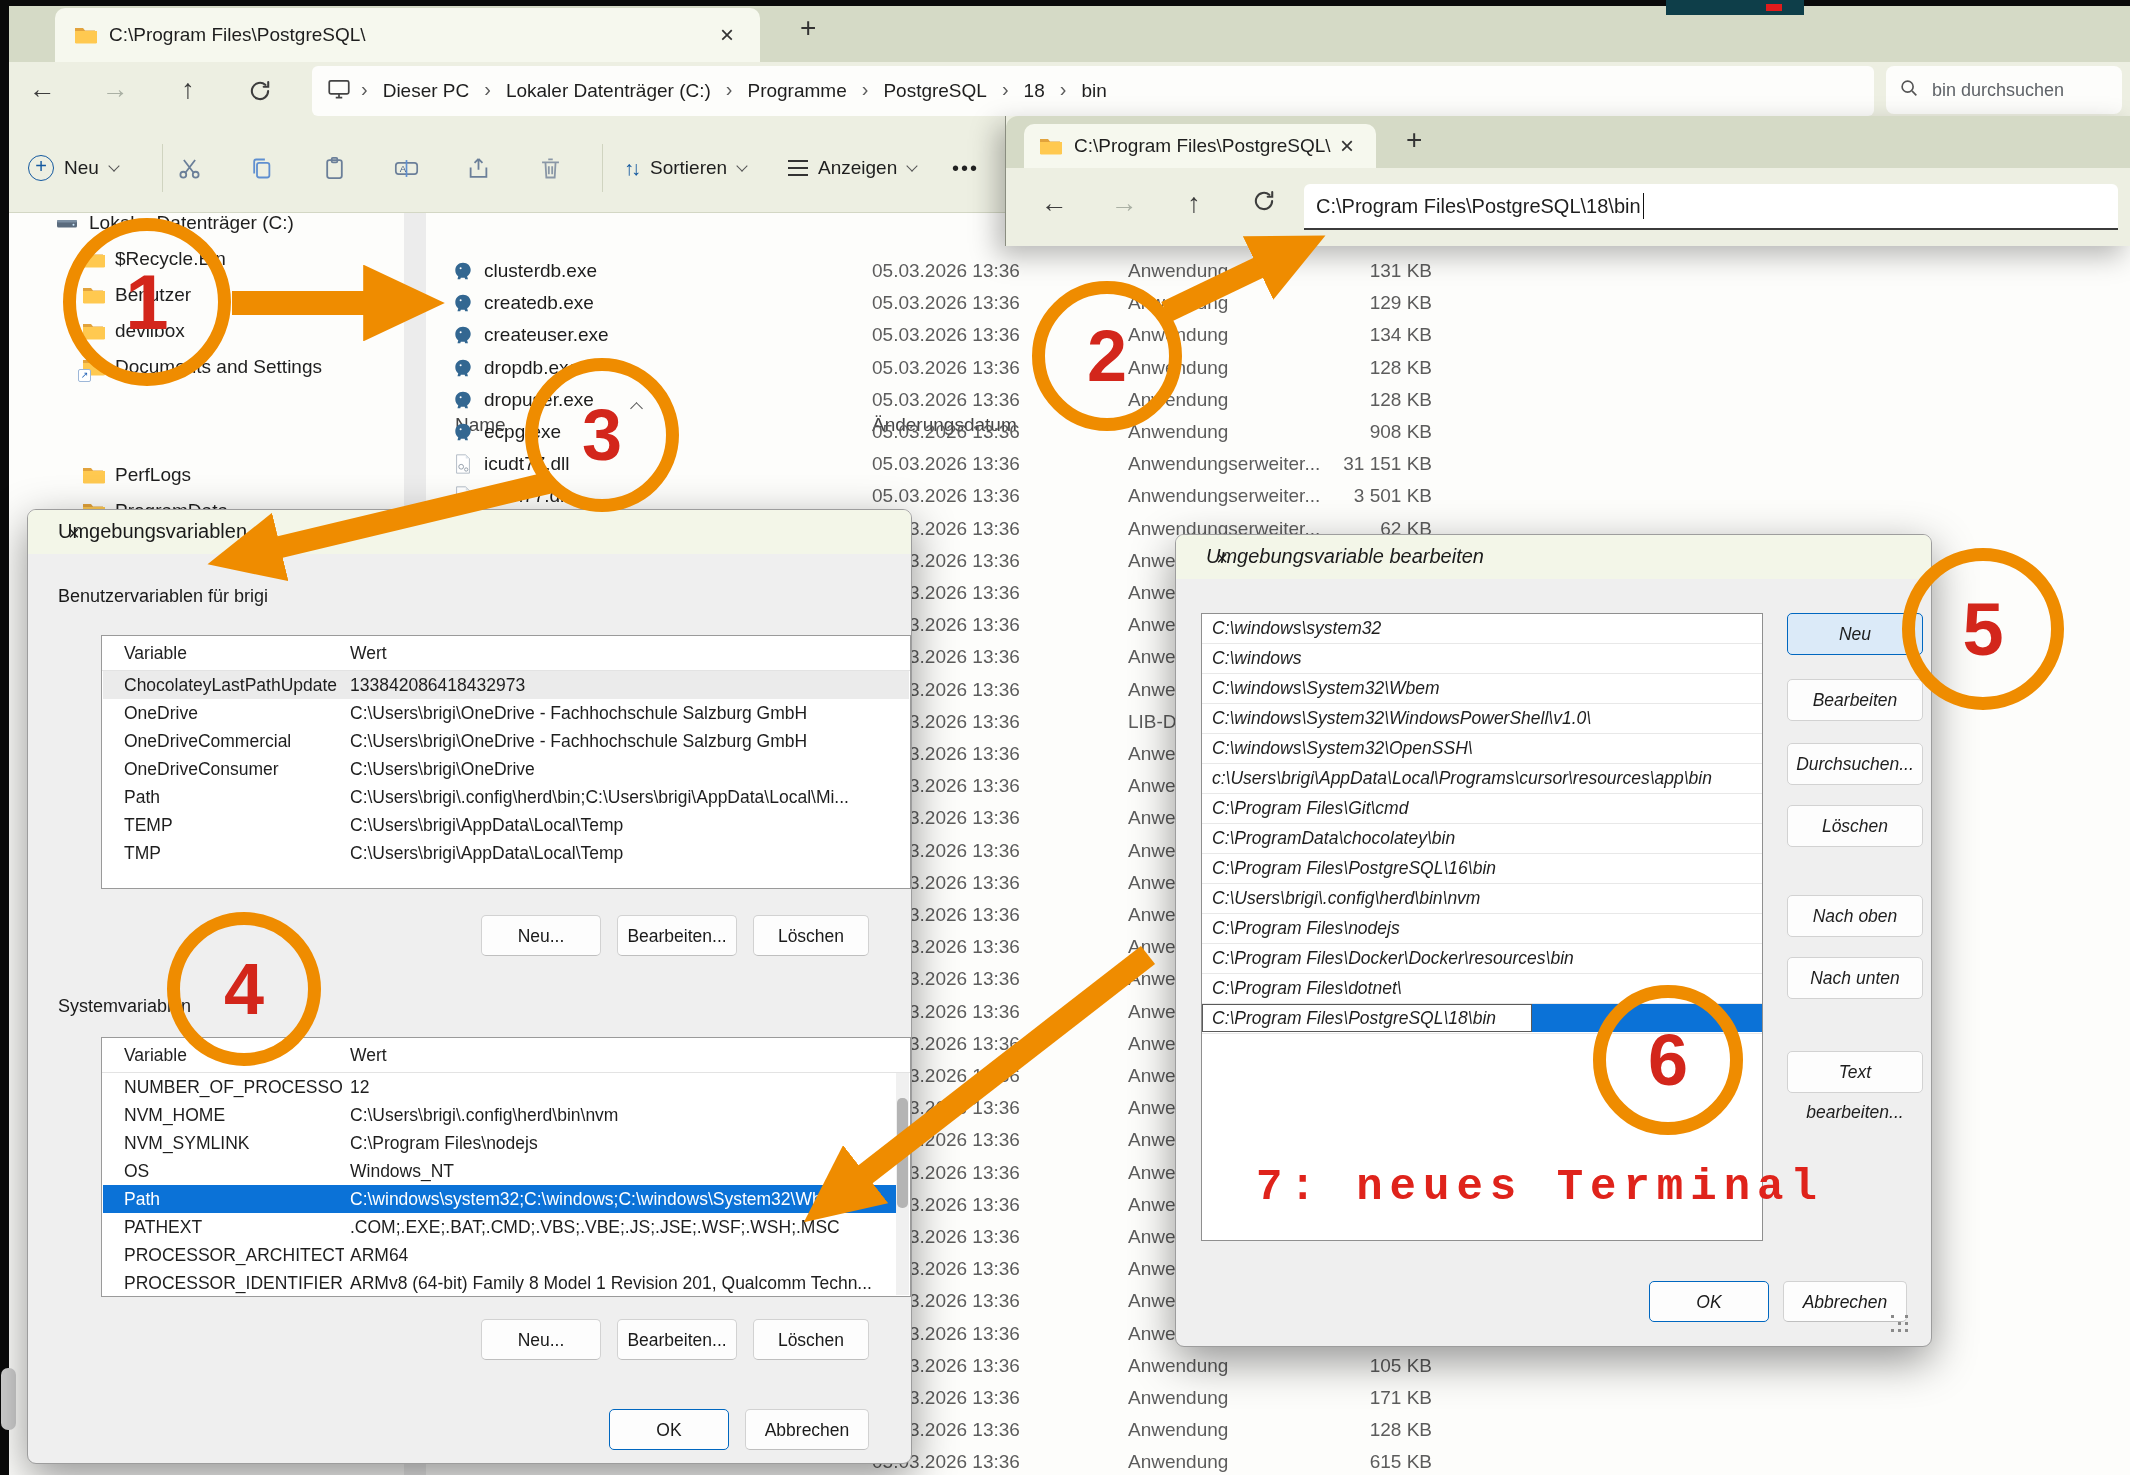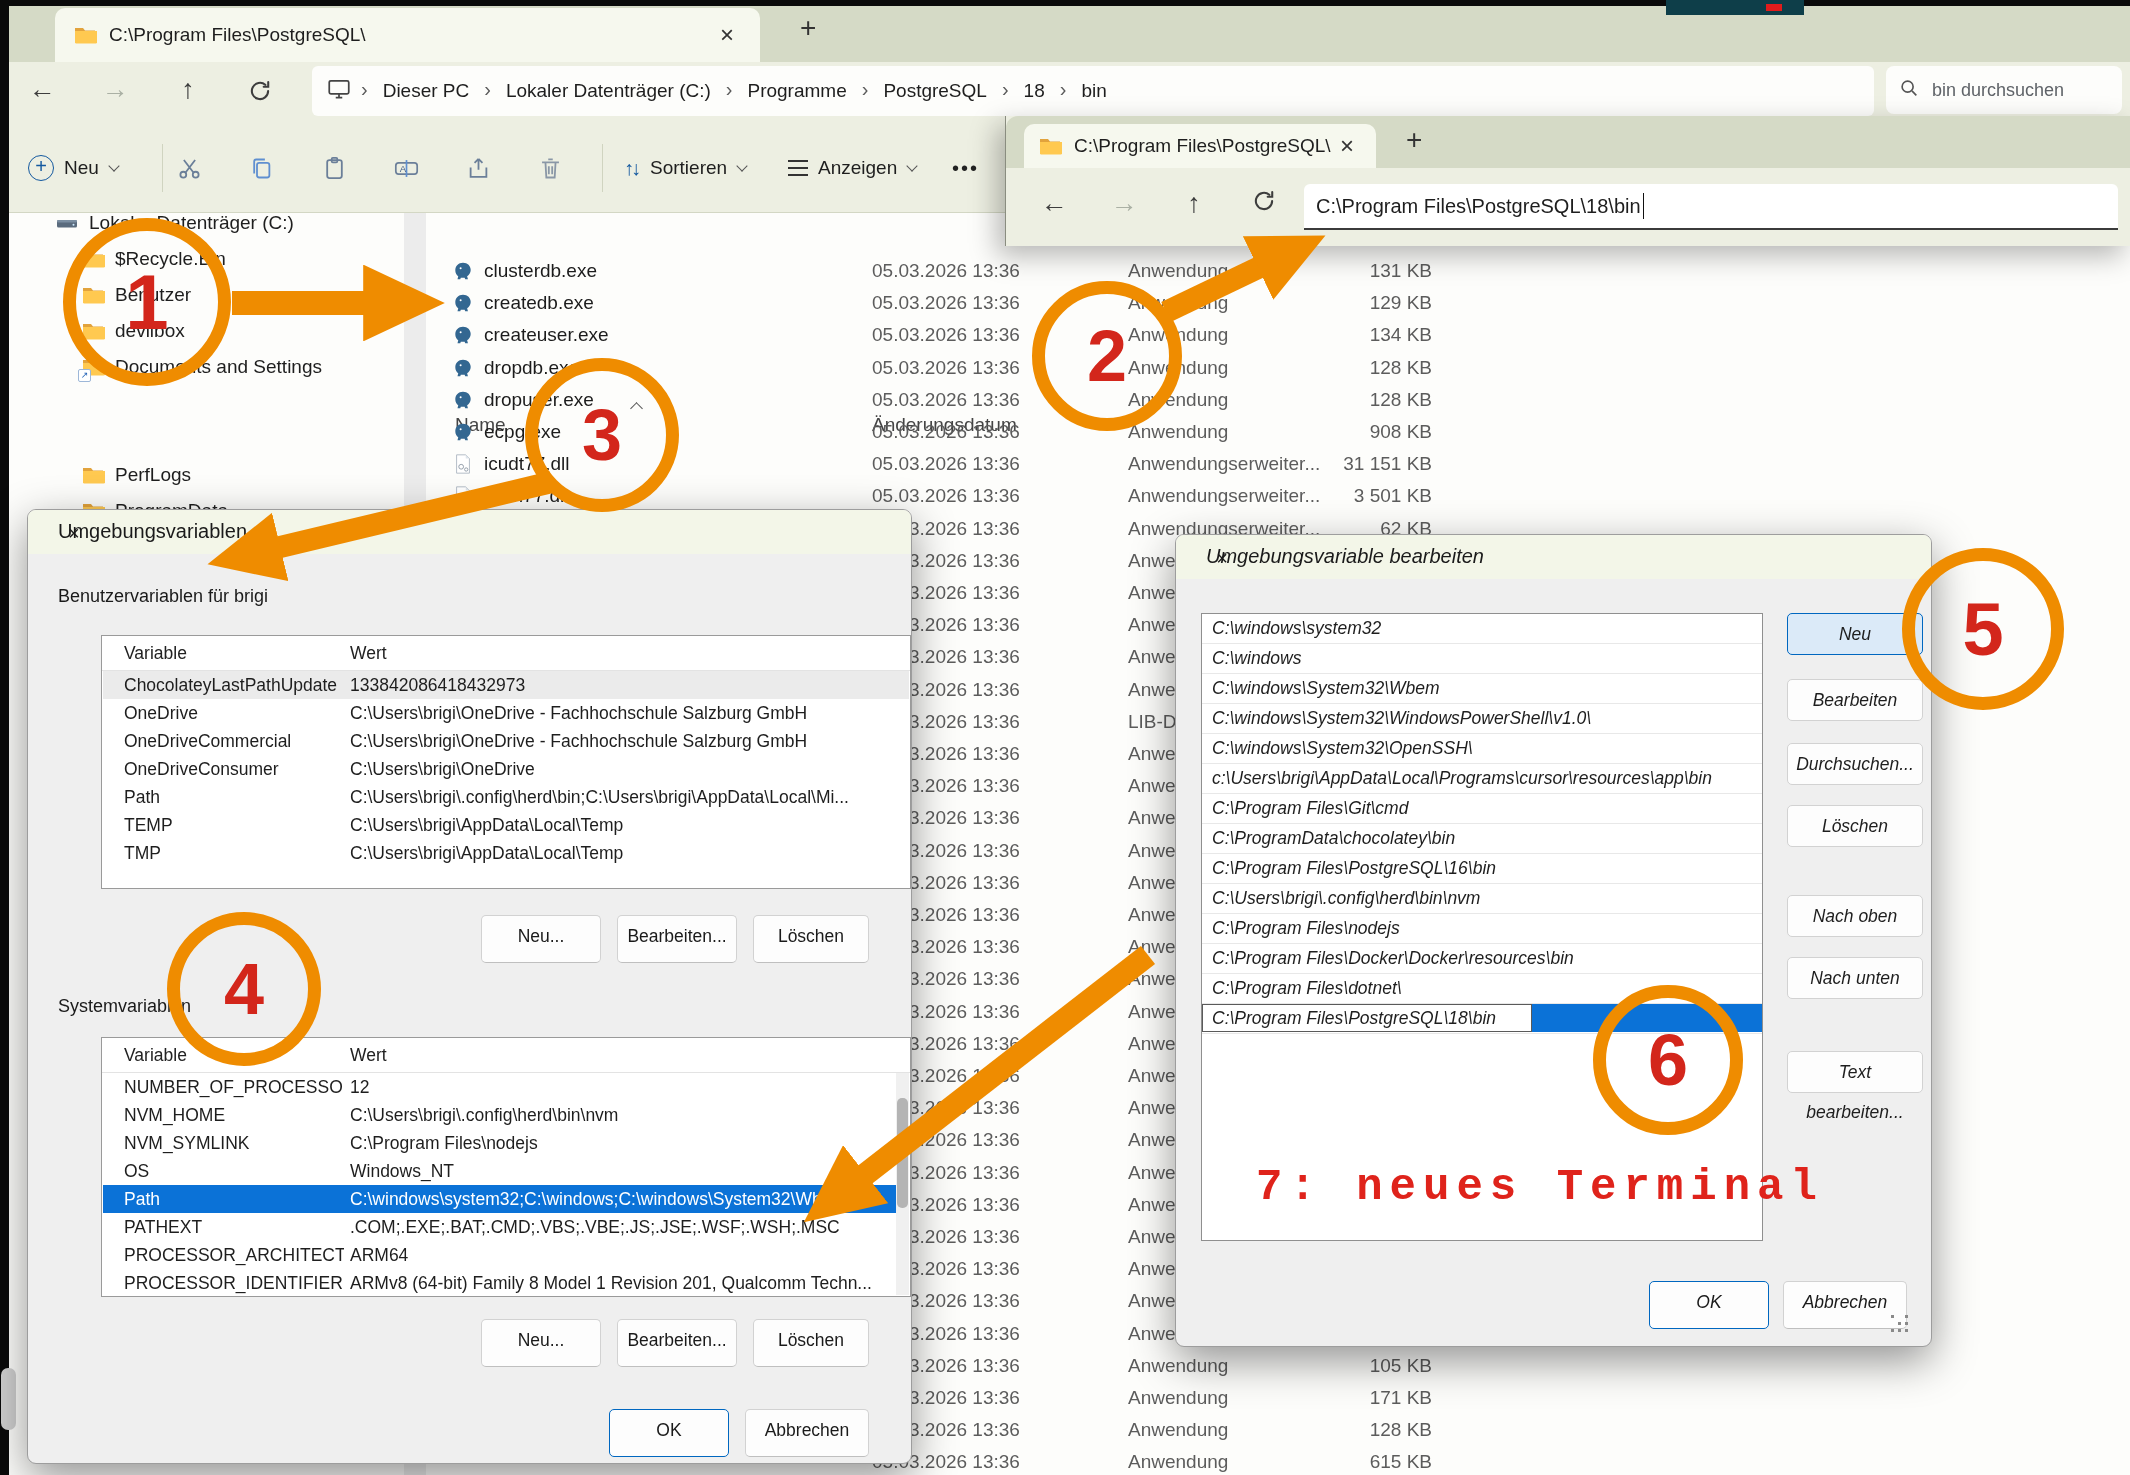--- a/index.html
+++ b/index.html
@@ -103,21 +103,21 @@
   .grplabel{position:absolute;font-size:18px;color:#1a1a1a;white-space:nowrap;}
   .vtable{position:absolute;background:#fff;border:1px solid #9a9a9a;margin-left:32px;}
   .vhead{position:absolute;left:0;top:0;width:100%;height:34px;line-height:34px;font-size:17.5px;color:#222;
        border-bottom:1px solid #e3e3e3;}
   .vhead .h1{position:absolute;left:22px;} .vhead .h2{position:absolute;left:248px;}
   .trow{position:absolute;left:1px;width:calc(100% - 2px);height:28px;line-height:28px;font-size:17.5px;white-space:nowrap;}
   .trow .c1{position:absolute;left:21px;width:220px;overflow:hidden;}
   .trow .c2{position:absolute;left:247px;right:4px;overflow:hidden;}
   .trow.alt{background:#ebebeb;}
   .trow.sel{background:#0b72d7;color:#fff;}
-  .btn{position:absolute;height:48px;background:#fdfdfd;border:1px solid #d2d2d2;border-bottom-color:#bfbfbf;
+  .btn{position:absolute;height:41px;background:#fdfdfd;border:1px solid #d2d2d2;border-bottom-color:#bfbfbf;
        border-radius:5px;font-size:17.5px;text-align:center;line-height:40px;box-sizing:border-box;color:#1a1a1a;}
   .btn.primary{border:1.6px solid #0067c0;}
 
   
   #d1{left:27px;top:509px;width:883px;height:953px;}
   #d1userlabel{left:30px;top:76px;}
   #d1usertable{left:41px;top:125px;width:808px;height:252px;}
   #d1syslabel{left:30px;top:486px;}
   #d1systable{left:41px;top:527px;width:808px;height:258px;}
   #d1systable .sbtrack2{position:absolute;right:1px;top:35px;width:13px;bottom:1px;background:#f0f0f0;}

